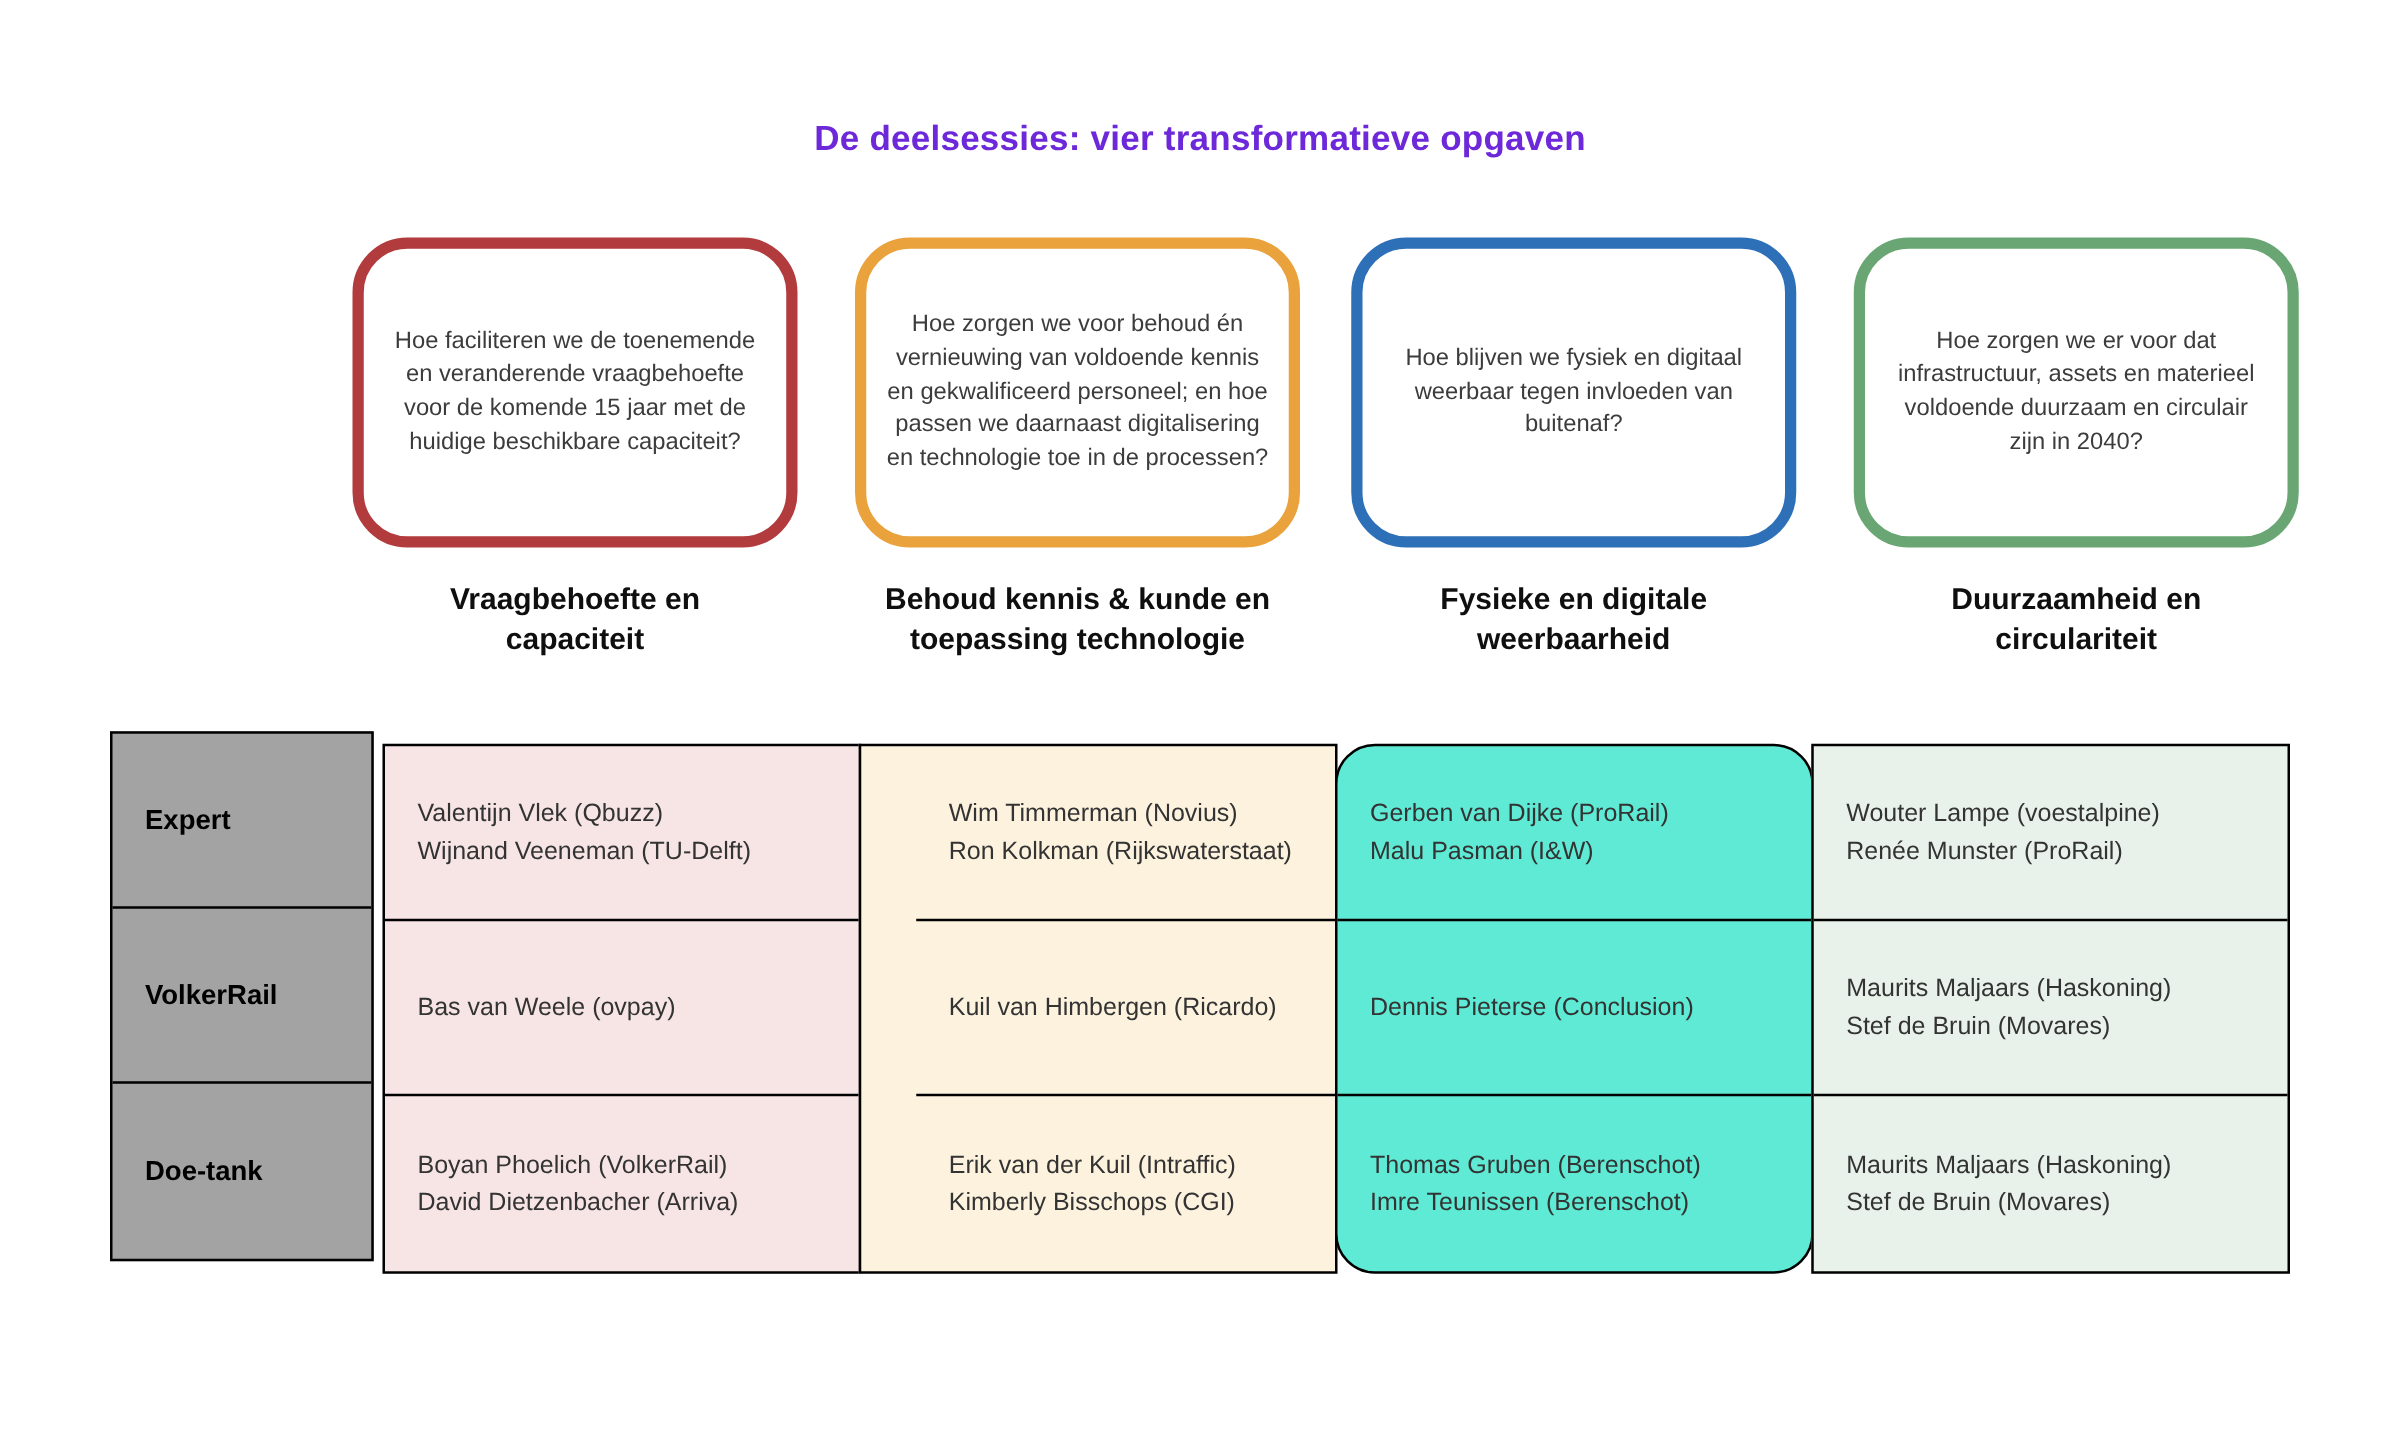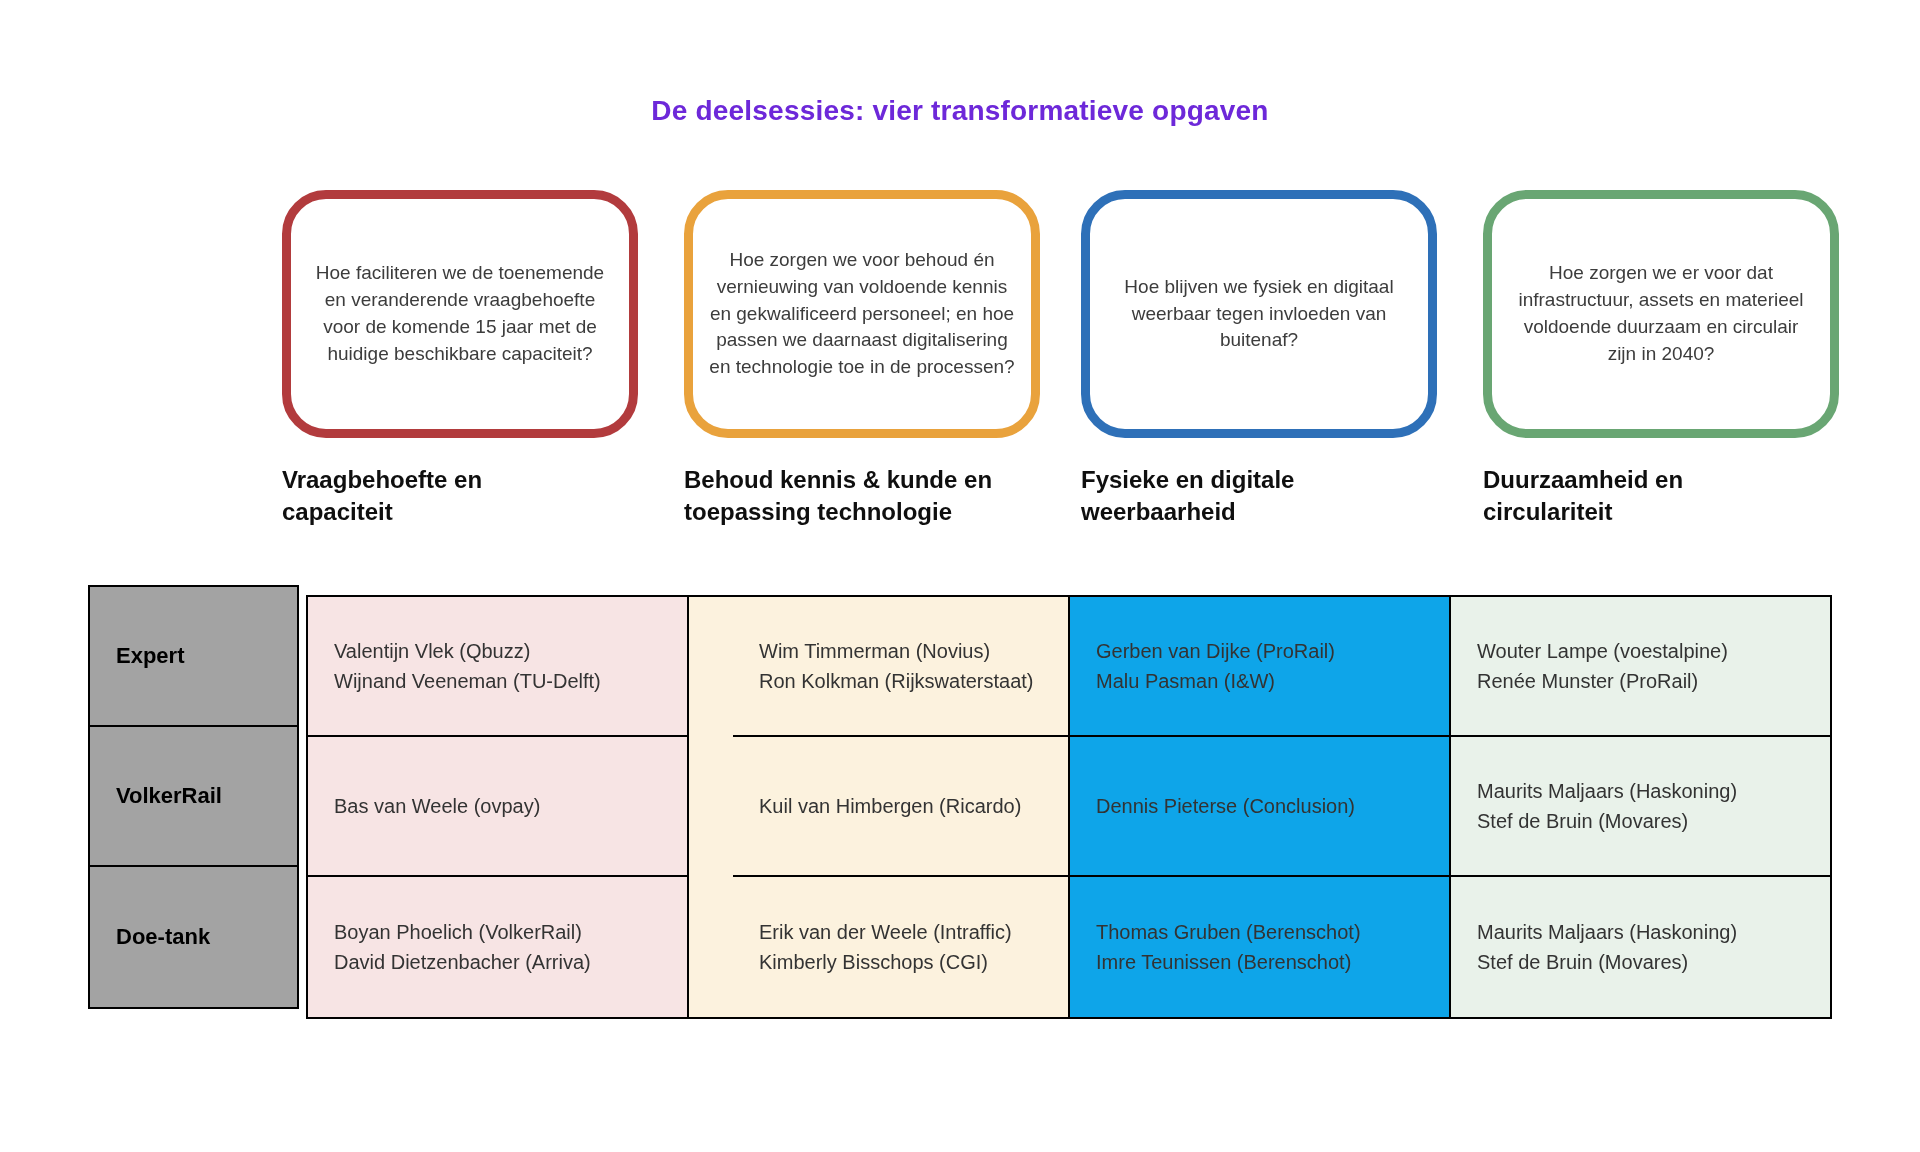--- a/index.html
+++ b/index.html
@@ -34,20 +34,21 @@
   .question-text {
     font-size: 19px;
     line-height: 1.42;
     color: #3c3c3c;
     text-align: center;
   }
   .session-label {
     position: absolute;
     top: 464px;
     width: 356px;
+    text-align: center;
     font-size: 24px;
     font-weight: bold;
     line-height: 1.32;
     color: #0f0f0f;
     white-space: pre-line;
   }
   .box-1, .label-1 { left: 282px; }
   .box-2, .label-2 { left: 684px; }
   .box-3, .label-3 { left: 1081px; }
   .box-4, .label-4 { left: 1483px; }
@@ -145,26 +146,26 @@
 
   <div class="t-col data-col" style="background-color: rgb(252, 242, 222); padding-left: 44px;">
     <div class="t-cell">
       <span class="cell-text">Wim Timmerman (Novius)
 Ron Kolkman (Rijkswaterstaat)</span>
     </div>
     <div class="t-cell">
       <span class="cell-text">Kuil van Himbergen (Ricardo)</span>
     </div>
     <div class="t-cell">
-      <span class="cell-text">Erik van der Weele (Intraffic)
+      <span class="cell-text">Erik van der Kuil (Intraffic)
 Kimberly Bisschops (CGI)</span>
     </div>
   </div>
 
-  <div class="t-col data-col" style="background-color: #0ea5e9;">
+  <div class="t-col data-col" style="background-color: #5eead4; border-radius: 32px;">
     <div class="t-cell">
       <span class="cell-text">Gerben van Dijke (ProRail)
 Malu Pasman (I&amp;W)</span>
     </div>
     <div class="t-cell">
       <span class="cell-text">Dennis Pieterse (Conclusion)</span>
     </div>
     <div class="t-cell">
       <span class="cell-text">Thomas Gruben (Berenschot)
 Imre Teunissen (Berenschot)</span>

